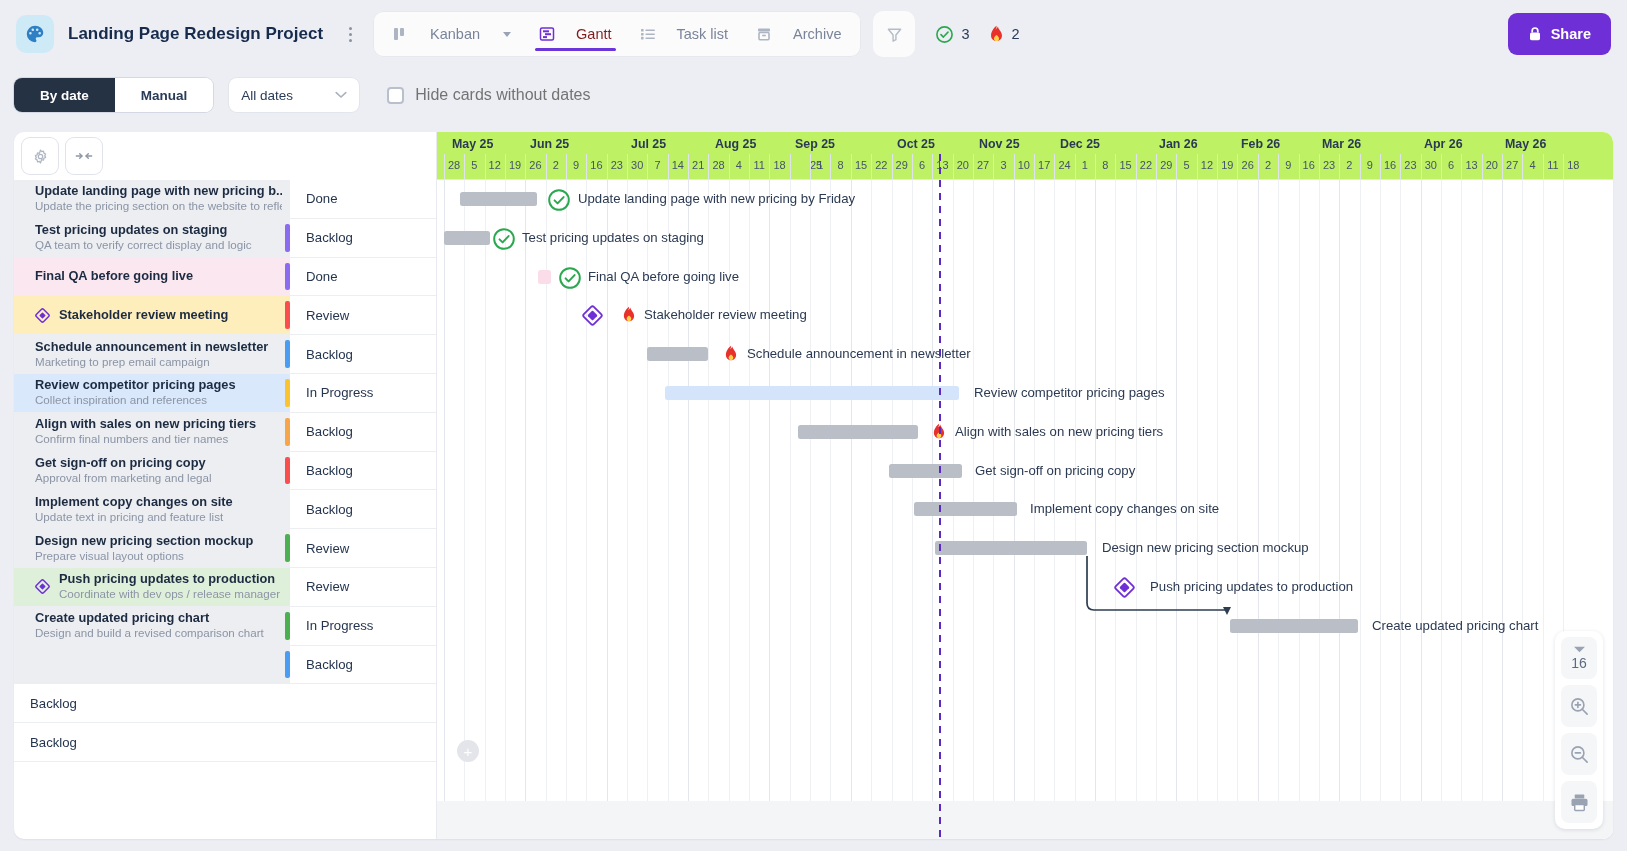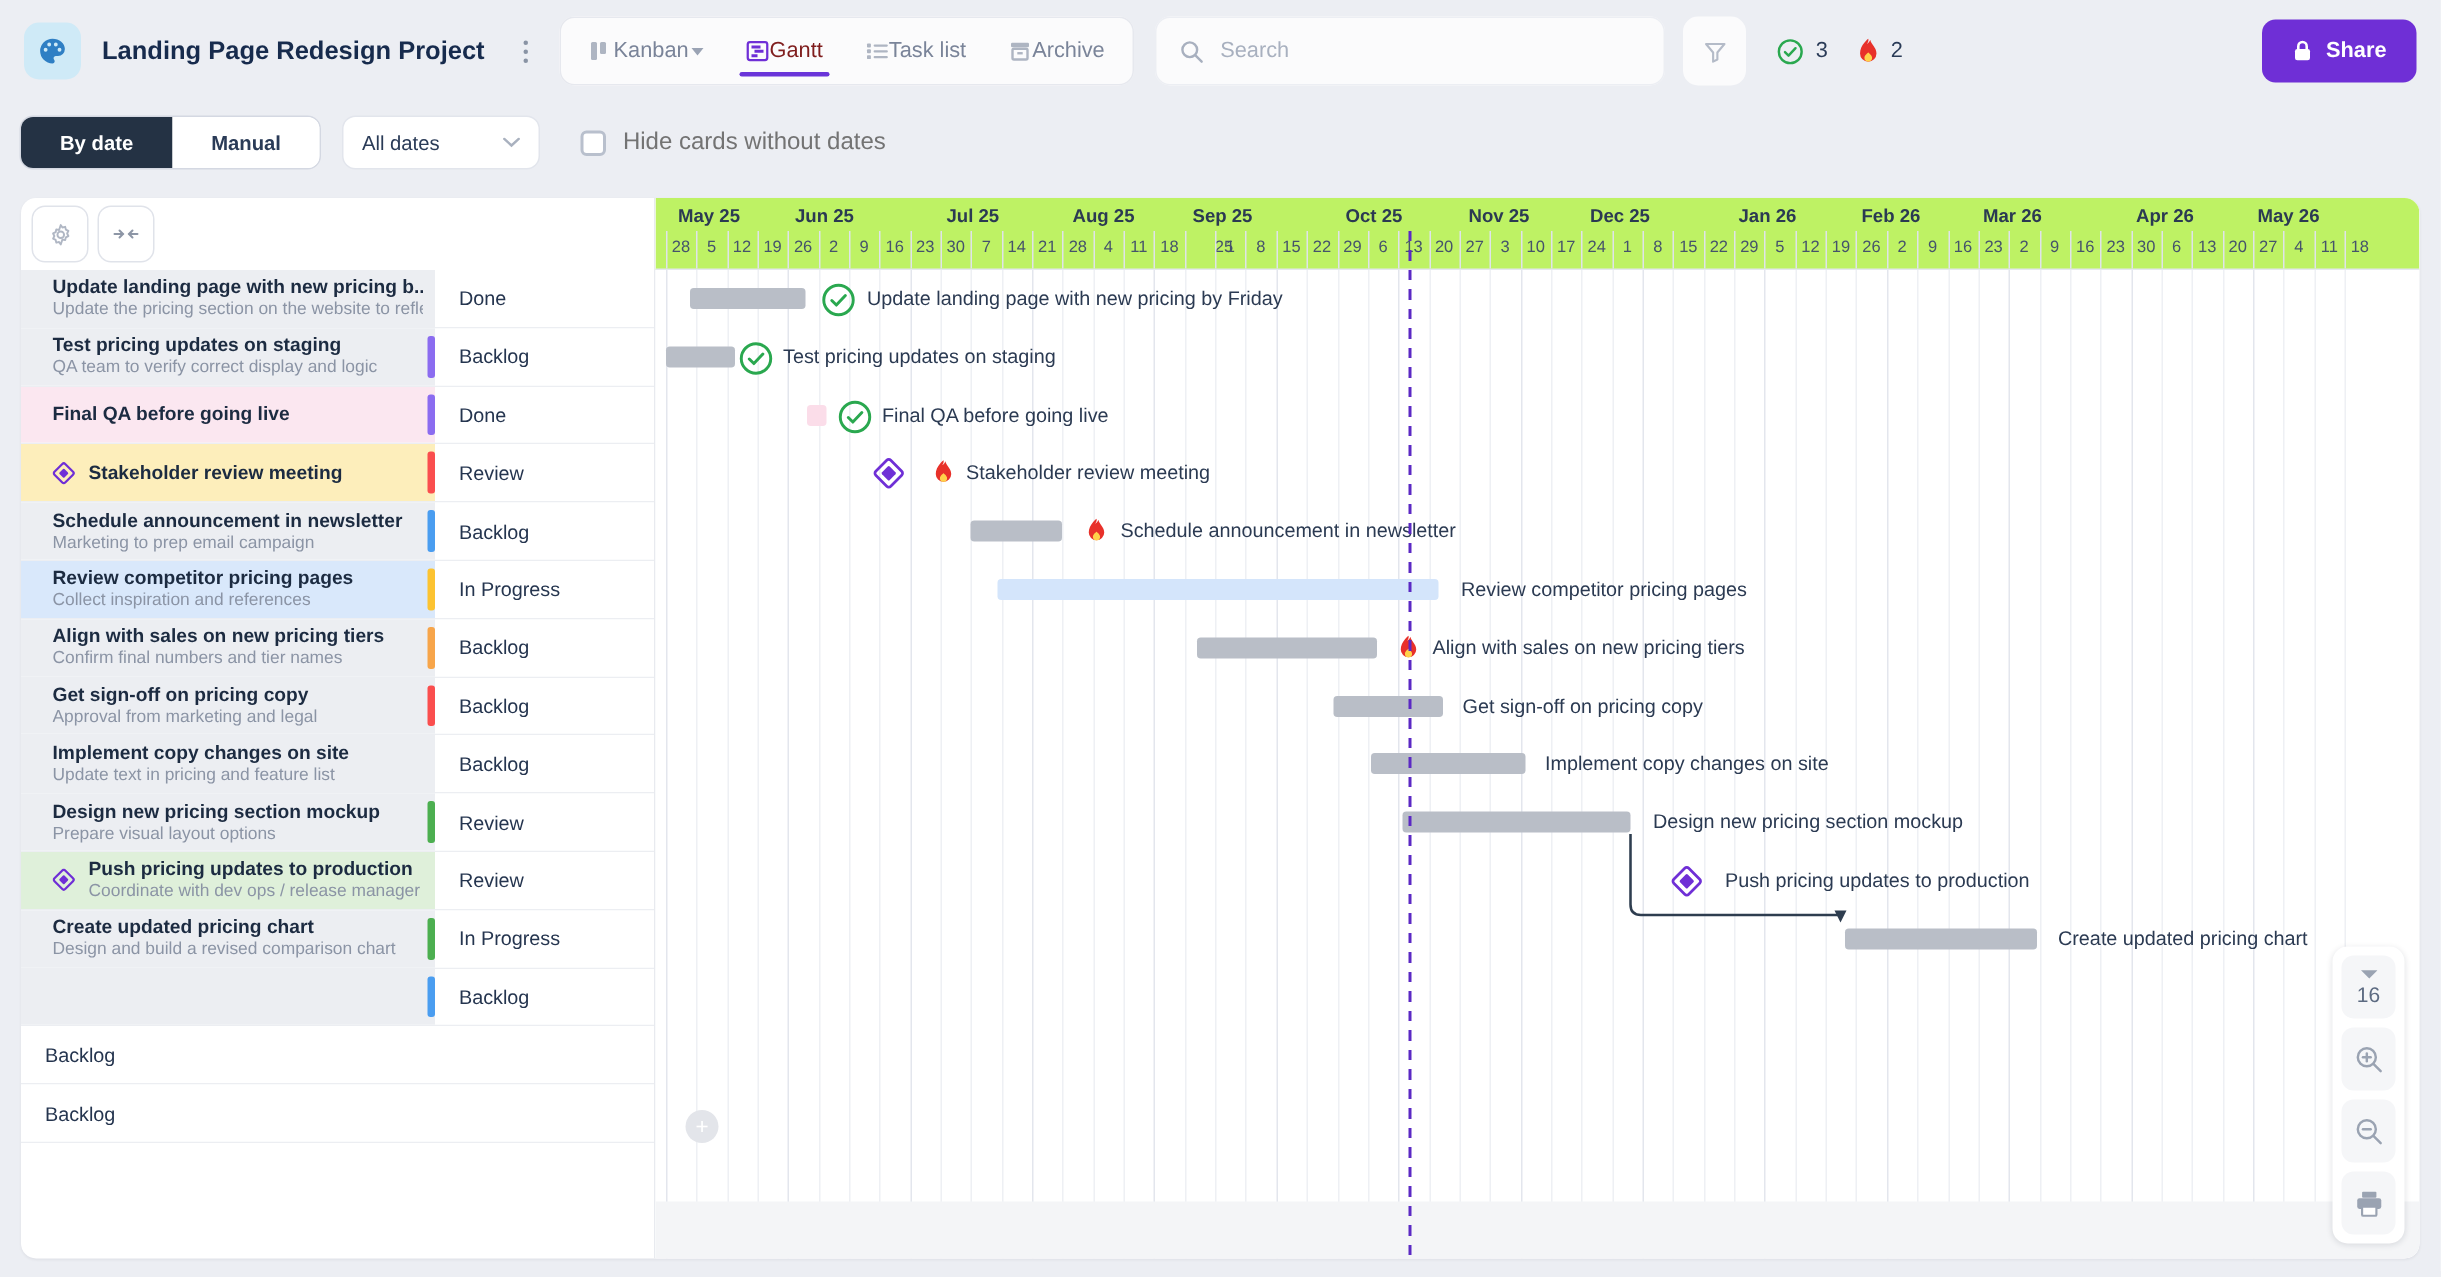--- a/index.html
+++ b/index.html
@@ -37,21 +37,21 @@
   }
   .kebab i { width:3px; height:3px; border-radius:50%; background:#8993a4; display:block; }
 
   .view-switch {
     margin-left: 10px; height: 46px;
     background: #fbfbfc; border-radius: 10px;
     display: flex; align-items: stretch; padding: 0 6px;
     box-shadow: 0 0 0 1px #e6e8ee inset;
   }
   .view-tab {
-    display: flex; align-items: center; gap: 0;
+    display: flex; align-items: center; gap: 21px;
     padding: 0 14px; font-size: 14.5px; color: #7a8499;
     cursor: pointer; position: relative;
     white-space: nowrap;
   }
   .view-tab.active { color: #7f1d1d; font-weight: normal; }
   .view-tab.active::after {
     content:''; position:absolute; left:10px; right:10px; bottom:6px;
     height:3px; background:#6a35d9; border-radius:2px;
   }
   .chev { width:0;height:0;border-left:4px solid transparent;border-right:4px solid transparent;border-top:5px solid #9aa3b4; margin-left:2px;}
@@ -272,29 +272,20 @@
         <svg width="16" height="16" viewBox="0 0 16 16" fill="none" stroke="#aeb5c2" stroke-width="1.6">
           <rect x="2" y="2.5" width="12" height="3" rx=".8" fill="#aeb5c2" stroke="none"></rect>
           <rect x="3" y="6.5" width="10" height="7.2" rx="1"></rect>
           <line x1="6.2" y1="9.5" x2="9.8" y2="9.5"></line>
         </svg>
       </span>
       <span>Archive</span>
     </div>
   </div>
 
-  <div class="search-wrap">
-    <span>
-      <svg width="17" height="17" viewBox="0 0 18 18" fill="none" stroke="#a8b0bf" stroke-width="1.7">
-        <circle cx="7.6" cy="7.6" r="5.2"></circle>
-          <line x1="11.6" y1="11.6" x2="16" y2="16" stroke-linecap="round"></line>
-      </svg>
-    </span>
-    <input type="text" placeholder="Search" style="">
-  </div>
 
   <div class="filter-btn">
     <svg width="17" height="17" viewBox="0 0 18 18" fill="none" stroke="#b4bbc8" stroke-width="1.5">
       <path d="M2.5 3.5h13l-5 6v5l-3 1.5v-6.5z" stroke-linejoin="round"></path>
     </svg>
   </div>
 
   <div class="badge-group">
     <div class="badge">
       <span>

